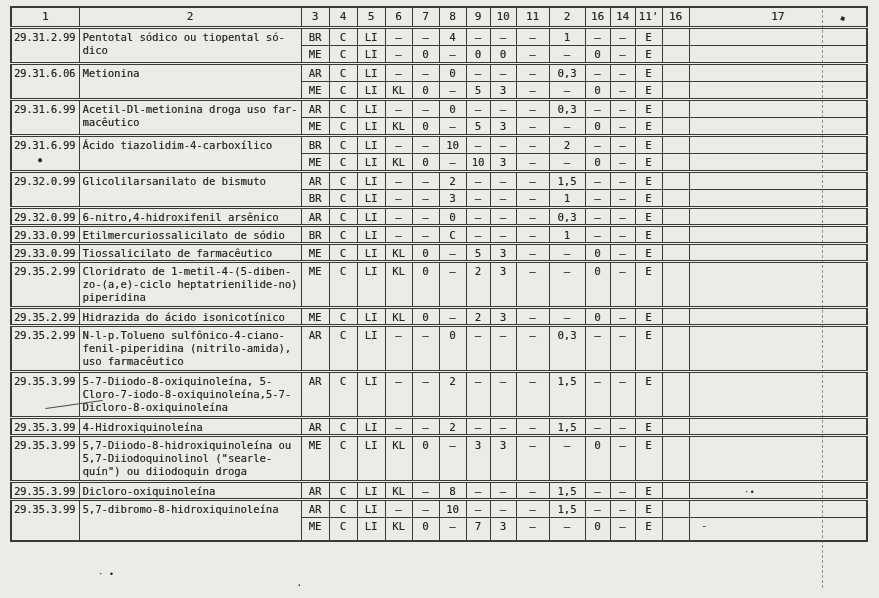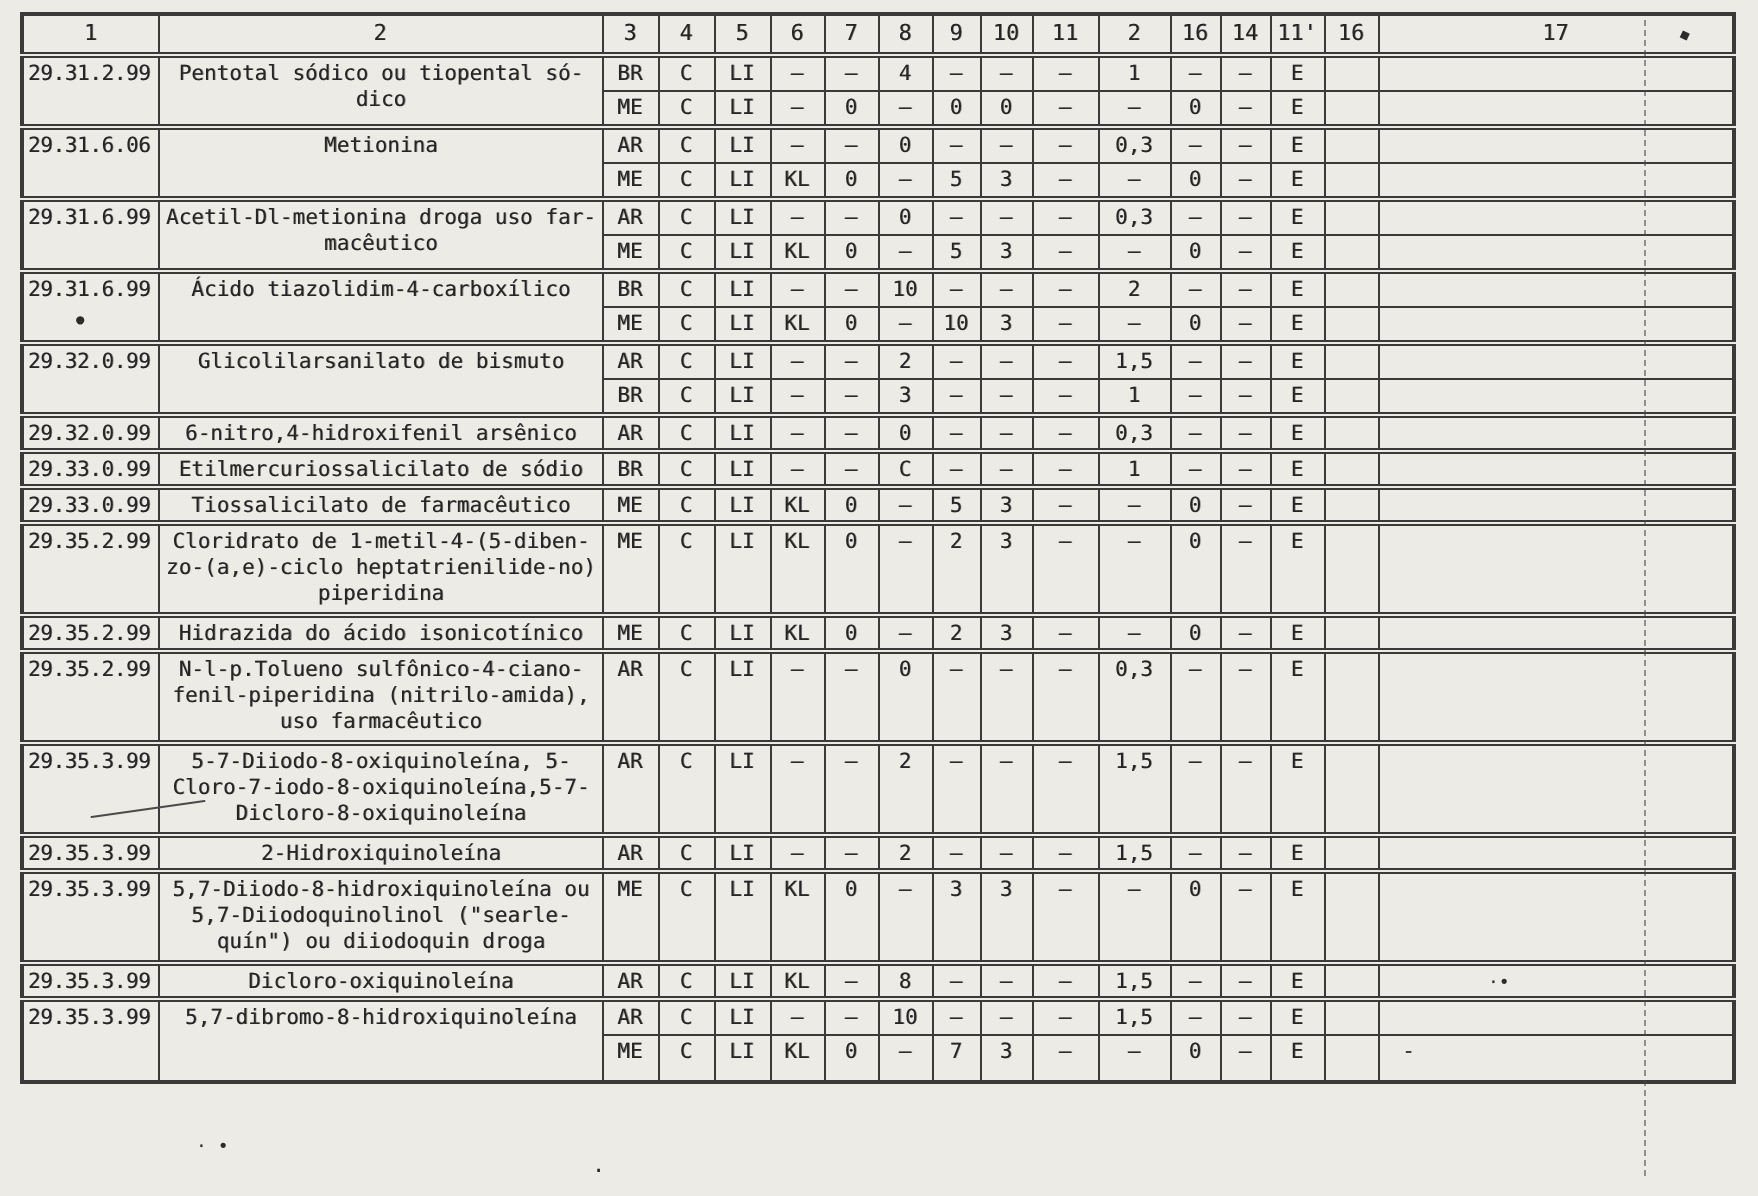--- a/index.html
+++ b/index.html
@@ -31,21 +31,21 @@
     font-weight:normal; font-size:11px; text-align:center; vertical-align:middle;
     border-left:1px solid var(--line);
   }
   tbody{border-top:3px double var(--line);}
   tbody tr{height:18px;padding-left:24px;}
   tbody.tall tr{height:46px;}
   tbody:last-child tr:last-child{height:24px;}
   td{border-left:1px solid var(--line); vertical-align:top; overflow:hidden;}
   tbody tr:not(:first-child) td{border-top:1px solid var(--line);}
   td.code-cell{padding:2px 1px 0 2px; letter-spacing:-0.2px; white-space:nowrap;}
-  td.desc-cell{padding:2px 2px 0 3px;text-align:center;}
+  td.desc-cell{padding:2px 2px 0 3px;}
   td.val-cell{text-align:center; padding-top:2px;}
   .dashed-line{
     position:absolute; left:822px; top:10px; height:578px; width:0;
     border-left:1px dashed rgba(70,70,70,0.55);
   }
   .noise{position:absolute; color:#2c2c2c; line-height:1;}
   .noise-line{position:absolute; background:#4a4a4a; height:1px; border-radius:1px;}
 </style>
 </head>
 <body>
@@ -425,21 +425,21 @@
           <td class="val-cell">–</td>
           <td class="val-cell">–</td>
           <td class="val-cell">E</td>
           <td class="val-cell"></td>
           <td class="val-cell"></td>
         </tr>
       </tbody>
       <tbody>
         <tr>
           <td class="code-cell" rowspan="1">29.35.3.99</td>
-          <td class="desc-cell" rowspan="1">2-Hidroxiquinoleína</td>
+          <td class="desc-cell" rowspan="1">4-Hidroxiquinoleína</td>
           <td class="val-cell">AR</td>
           <td class="val-cell">C</td>
           <td class="val-cell">LI</td>
           <td class="val-cell">–</td>
           <td class="val-cell">–</td>
           <td class="val-cell">2</td>
           <td class="val-cell">–</td>
           <td class="val-cell">–</td>
           <td class="val-cell">–</td>
           <td class="val-cell">1,5</td>

